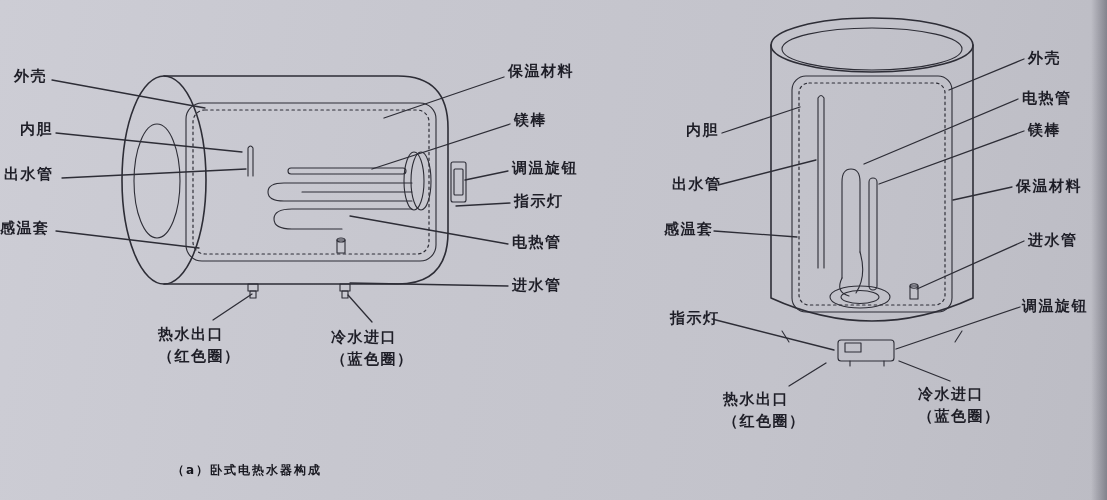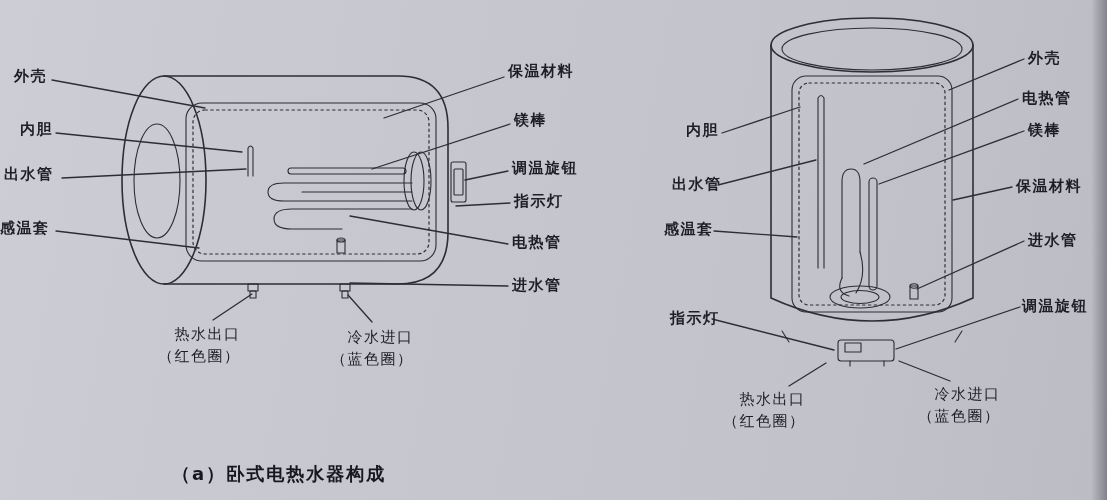--- a/index.html
+++ b/index.html
@@ -21,27 +21,27 @@
   }
   .art .thin{stroke-width:1.1;}
   .art .dots{stroke-width:1.2;stroke-dasharray:2.4 3.4;}
   .art .leader{stroke-width:1.3;}
   .lbl{
     position:absolute;white-space:nowrap;
     font-size:15px;font-weight:700;color:#1e1e27;
     letter-spacing:1.5px;line-height:1.15;
   }
   .lbl2{
-    position:absolute;white-space:nowrap;text-align:right;
-    font-size:15px;font-weight:400;color:#1e1e27;
+    position:absolute;white-space:nowrap;text-align:left;
+    font-size:15px;font-weight:700;color:#1e1e27;
     letter-spacing:1.5px;line-height:1.45;
   }
   .cap{
     position:absolute;white-space:nowrap;
-    font-size:18px;font-weight:700;color:#17171f;letter-spacing:2px;
+    font-size:12px;font-weight:700;color:#17171f;letter-spacing:2px;
   }
 </style>
 </head>
 <body>
 
 <div class="stage">
 
   <svg class="art" width="1107" height="500" viewBox="0 0 1107 500">
 
     <g>

